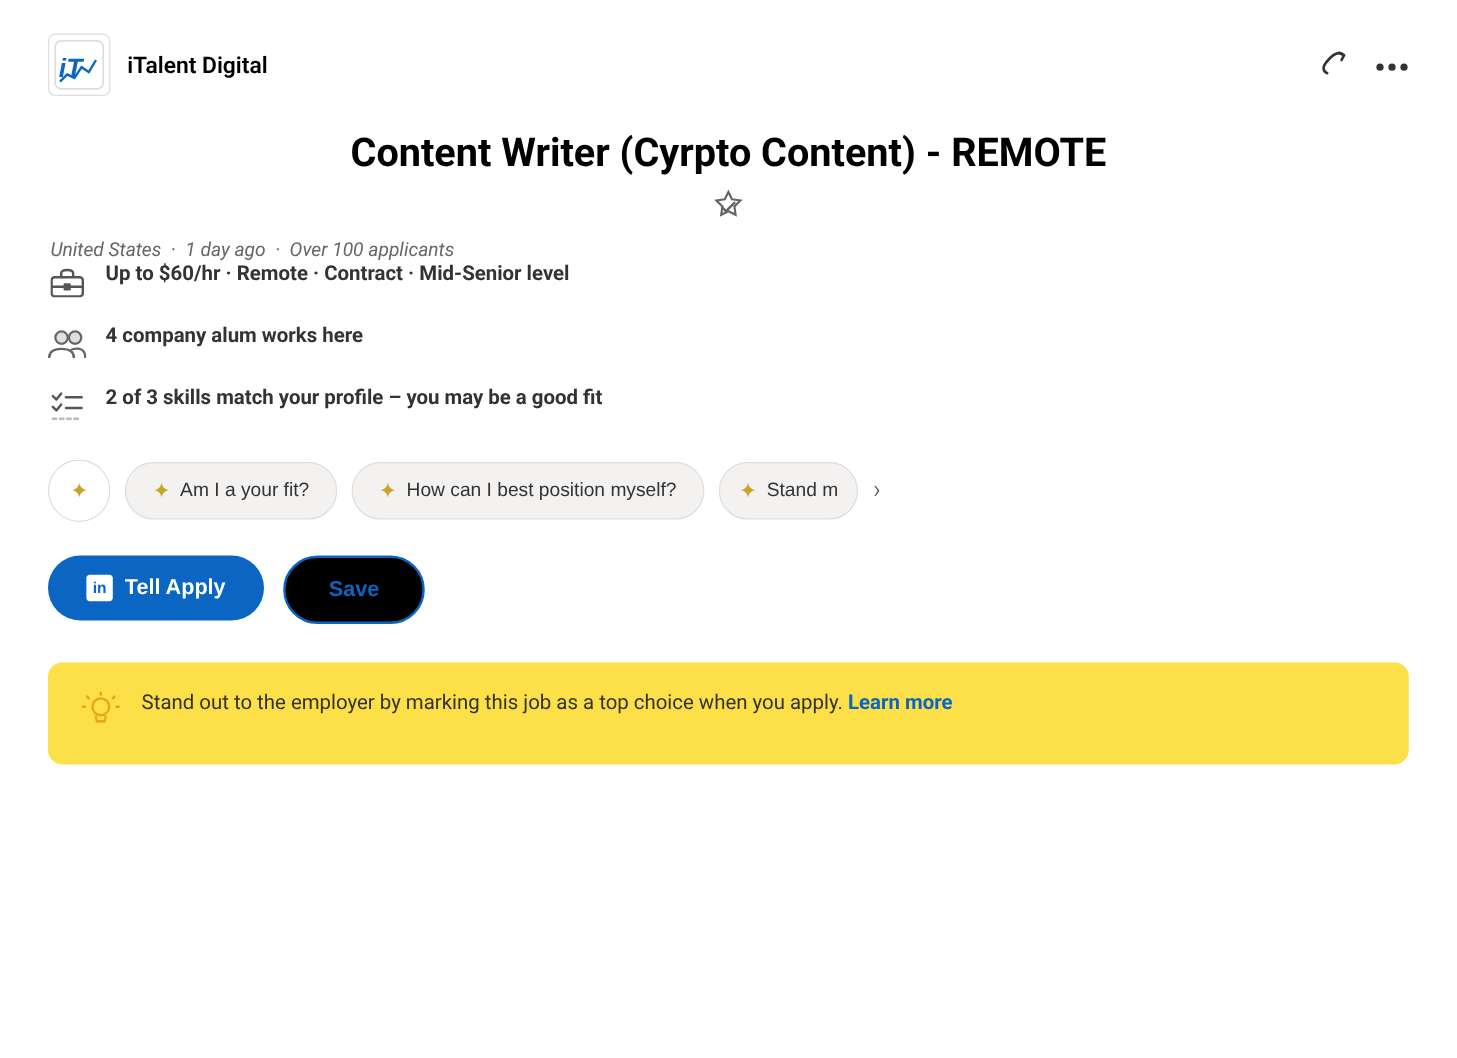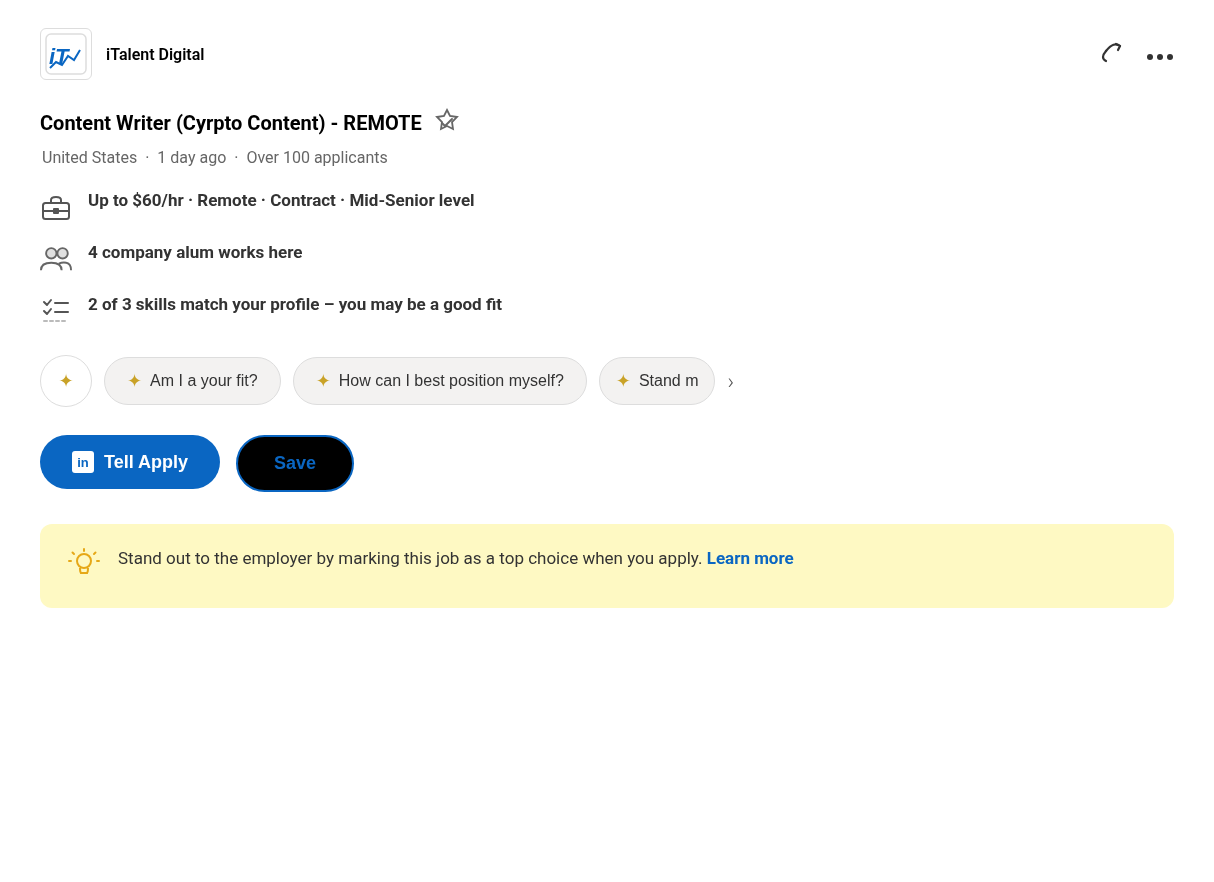--- a/index.html
+++ b/index.html
@@ -47,21 +47,21 @@
       align-items: center;
       justify-content: center;
       font-weight: 700;
       font-size: 18px;
       color: #0a66c2;
       font-style: italic;
       flex-shrink: 0;
     }
 
     .company-name {
-      font-size: 16px;
+      font-size: 19px;
       font-weight: 600;
       color: #000;
     }
 
     .header-actions {
       display: flex;
       align-items: center;
       gap: 20px;
     }
 
@@ -73,44 +73,45 @@
 
     .more-icon {
       font-size: 22px;
       color: #333;
       cursor: pointer;
       letter-spacing: 2px;
     }
 
     
     .job-title {
-      font-size: 20px;
+      font-size: 33px;
       font-weight: 700;
       color: #000;
       margin-bottom: 10px;
       line-height: 1.2;
       display: flex;
       align-items: center;
       gap: 10px;
+      flex-direction: column;
     }
 
     .verified-badge {
       display: inline-flex;
       align-items: center;
       justify-content: center;
       width: 30px;
       height: 30px;
       flex-shrink: 0;
     }
 
     
     .meta-info {
       font-size: 16px;
       color: #666;
-      margin-bottom: 22px;
+      font-style: italic;
     }
 
     .meta-info span {
       margin: 0 2px;
     }
 
     
     .detail-row {
       display: flex;
       align-items: flex-start;
@@ -240,21 +241,21 @@
       color: #0a66c2;
       border: 2px solid #0a66c2;
       border-radius: 50px;
       font-size: 18px;
       font-weight: 700;
       cursor: pointer;
     }
 
     
     .top-choice-banner {
-      background: #fef9c3;
+      background: #fde047;
       border-radius: 12px;
       padding: 22px 28px;
       display: flex;
       align-items: flex-start;
       gap: 18px;
       margin-top: 8px;
     }
 
     .lightbulb-icon {
       font-size: 26px;

